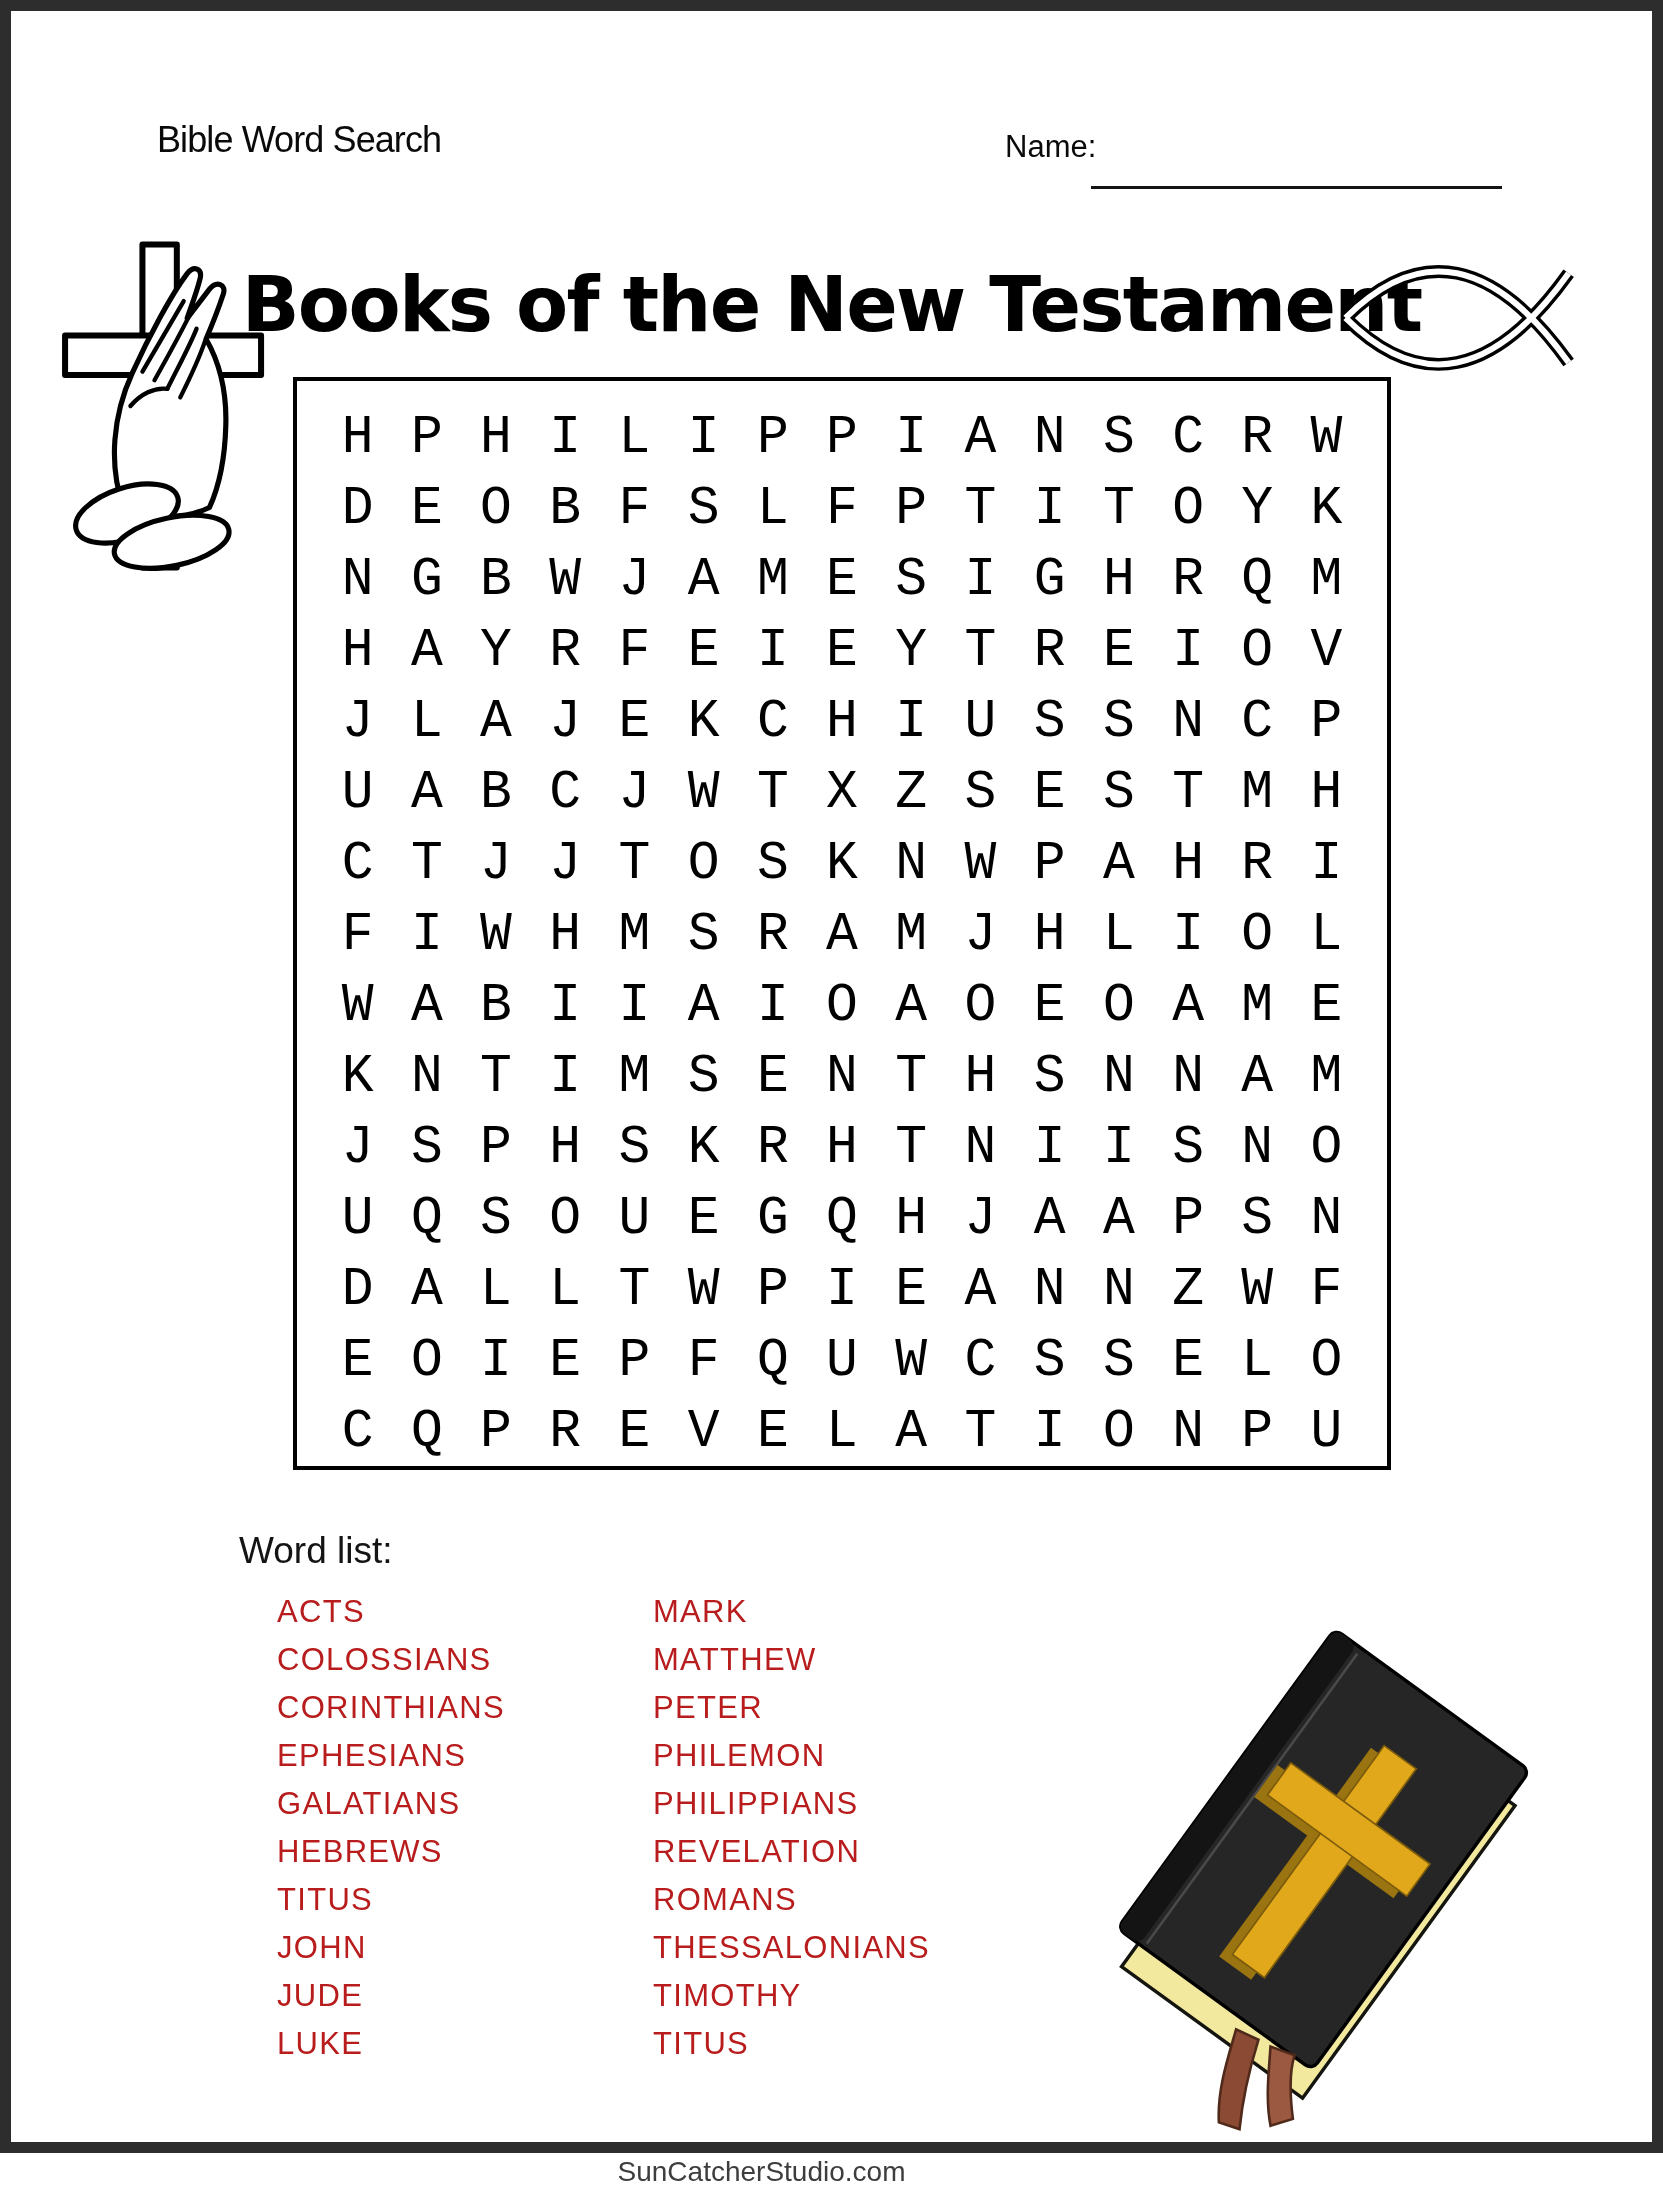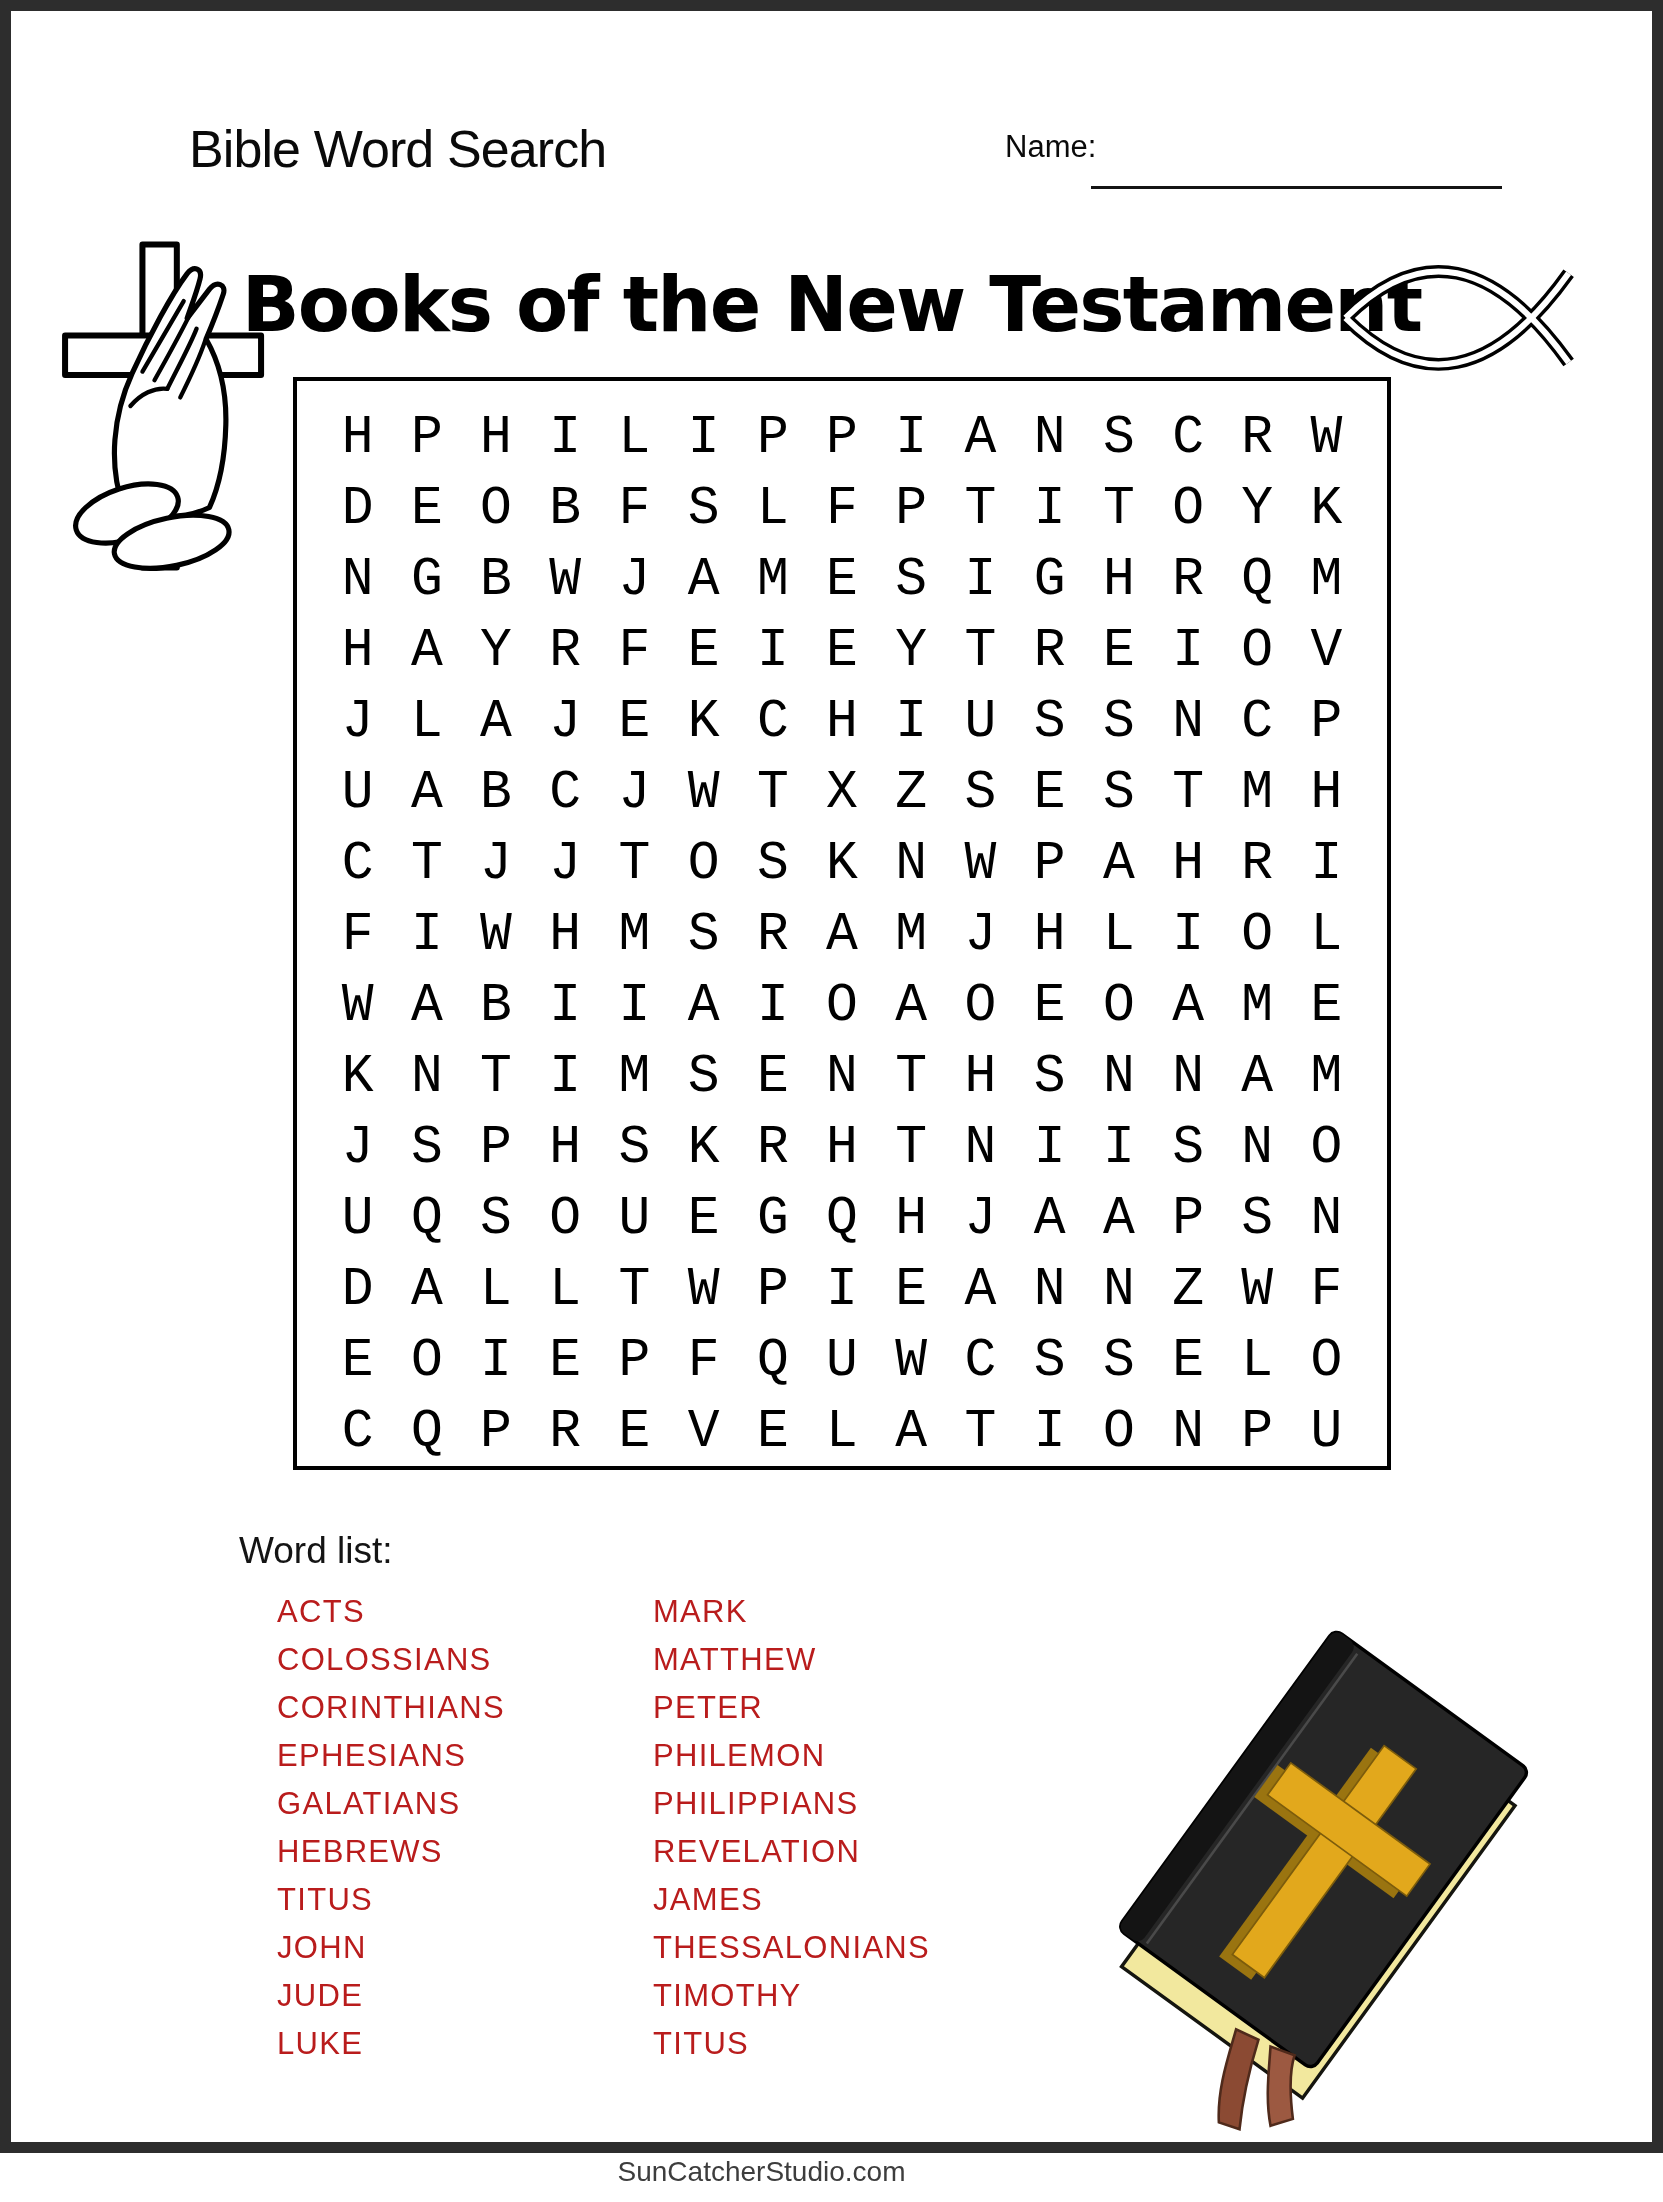--- a/index.html
+++ b/index.html
@@ -1,18 +1,18 @@
 <!DOCTYPE html>
 <html style="font-size:13.8px"><head>
 <meta charset="utf-8">
 <style>
   html,body{margin:0;padding:0;background:#ffffff;}
   body{width:1663px;height:2203px;position:relative;font-family:"Liberation Sans",sans-serif;color:#000;}
   .page-frame{position:absolute;left:0;top:0;width:1663px;height:2153px;border:11.2px solid #2d2d2d;box-sizing:border-box;background:#ffffff;}
-  .header-title{position:absolute;left:157px;top:119px;font-size:52px;letter-spacing:-0.9px;color:#0a0a0a;white-space:nowrap;margin-left:32px;}
+  .header-title{position:absolute;left:157px;top:119px;font-size:36px;letter-spacing:-0.9px;color:#0a0a0a;white-space:nowrap;}
   .name-label{position:absolute;left:957px;top:129px;font-size:31px;color:#0a0a0a;margin-left:48px;}
   .name-line{position:absolute;left:1091px;top:150px;width:411px;height:36px;border-bottom:3.4px solid #141414;}
   .puzzle-title{position:absolute;left:0;top:260px;width:1663px;text-align:center;font-family:"DejaVu Sans",sans-serif;font-weight:bold;font-size:76px;letter-spacing:-1.7px;color:#000;}
   .hands-icon{position:absolute;left:41px;top:234px;}
   .fish-icon{position:absolute;left:1335px;top:251px;}
   .ws-grid{position:absolute;left:293px;top:377px;width:1098px;height:1093px;border:4.3px solid #000;box-sizing:border-box;padding:22.4px 26px 0 26px;display:flex;flex-direction:column;background:#fff;}
   .grid-row{display:flex;height:71px;line-height:71px;}
   .grid-cell{flex:1;text-align:center;font-family:"Liberation Mono",monospace;font-size:53px;color:#000;}
   .wordlist-label{position:absolute;left:239px;top:1530px;font-size:37px;color:#141414;}
   .word-col{position:absolute;top:1588px;}
@@ -334,21 +334,21 @@
     <div class="word">JUDE</div>
     <div class="word">LUKE</div>
   </div>
 <div class="word-col c1" id="wordcol1">
     <div class="word">MARK</div>
     <div class="word">MATTHEW</div>
     <div class="word">PETER</div>
     <div class="word">PHILEMON</div>
     <div class="word">PHILIPPIANS</div>
     <div class="word">REVELATION</div>
-    <div class="word">JAMES</div>
+    <div class="word">ROMANS</div>
     <div class="word">THESSALONIANS</div>
     <div class="word">TIMOTHY</div>
     <div class="word">TITUS</div>
   </div>
 
 <svg class="bible-icon" width="568" height="551" viewBox="0 0 660 640">
   <g transform="rotate(36 330 300)">
     <rect x="250" y="95" width="260" height="420" fill="#f2e89e" stroke="#15150f" stroke-width="4"></rect>
     <rect x="220" y="52" width="280" height="430" rx="10" fill="#262626" stroke="#000000" stroke-width="4"></rect>
     <rect x="220" y="52" width="32" height="430" rx="10" fill="#141414"></rect>

